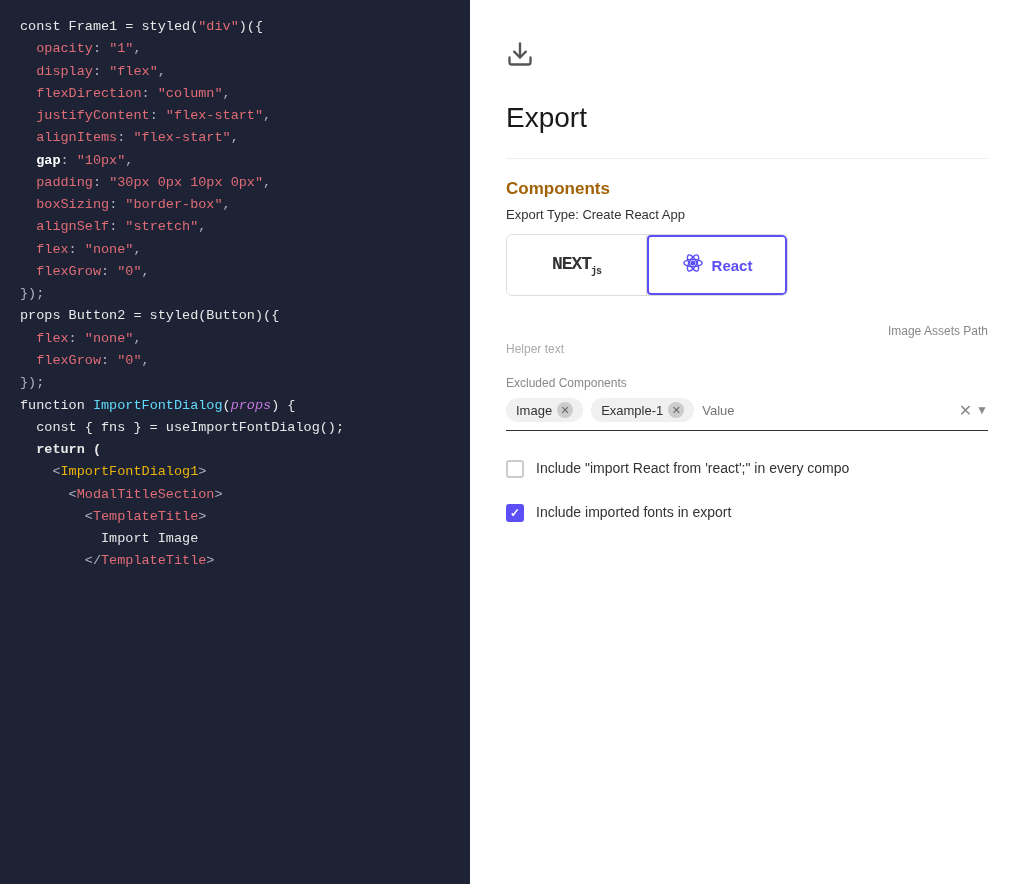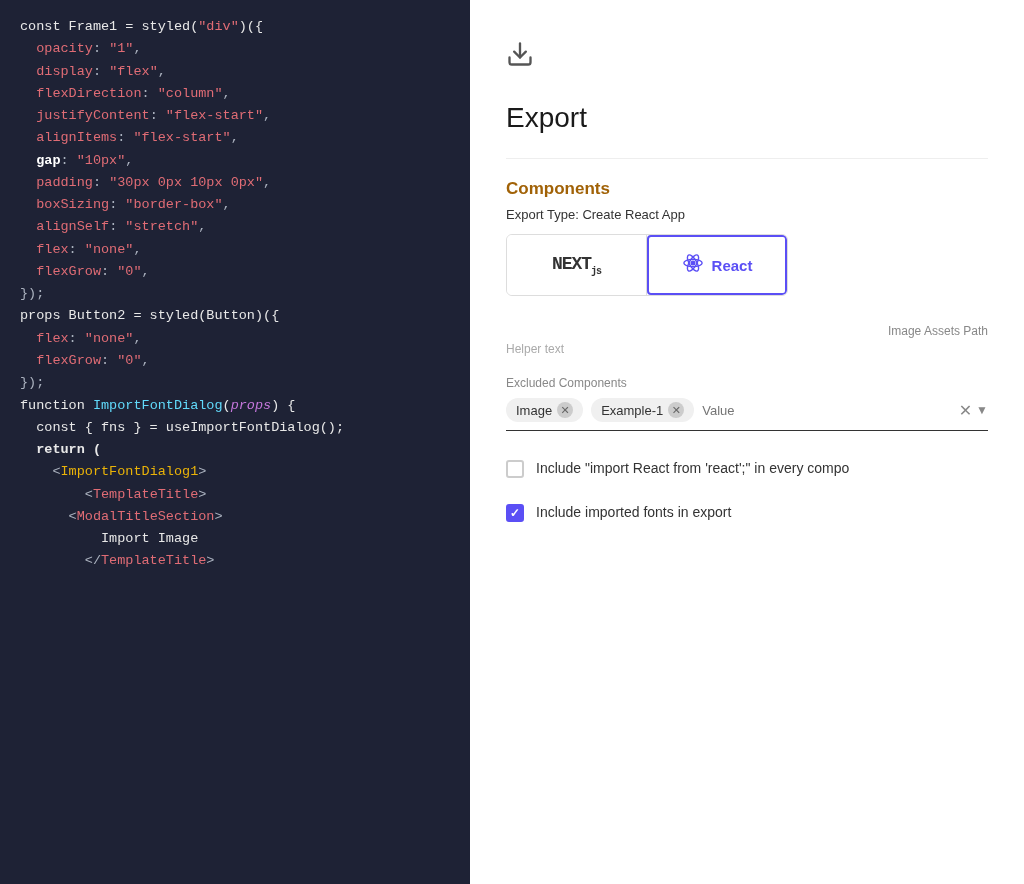--- a/index.html
+++ b/index.html
@@ -308,22 +308,22 @@
     <div class="code-line"><span style="color: rgb(232, 232, 232);">props Button2 = styled(Button)(</span><span style="color: rgb(232, 232, 232);">{</span></div>
     <div class="code-line"><span style="color: rgb(224, 108, 117);">  flex</span><span style="color: rgb(171, 178, 191);">: </span><span style="color: rgb(224, 108, 117);">"none"</span><span style="color: rgb(171, 178, 191);">,</span></div>
     <div class="code-line"><span style="color: rgb(224, 108, 117);">  flexGrow</span><span style="color: rgb(171, 178, 191);">: </span><span style="color: rgb(224, 108, 117);">"0"</span><span style="color: rgb(171, 178, 191);">,</span></div>
     <div class="code-line"><span style="color: rgb(171, 178, 191);">});</span></div>
     <div class="code-line"><span style="color: rgb(171, 178, 191);"></span></div>
     <div class="code-line"><span style="color: rgb(232, 232, 232);">function </span><span style="color: rgb(97, 218, 251);">ImportFontDialog</span><span style="color: rgb(232, 232, 232);">(</span><span style="color: rgb(198, 120, 221); font-style: italic; margin-top: 44px;">props</span><span style="color: rgb(232, 232, 232);">) {</span></div>
     <div class="code-line"><span style="color: rgb(232, 232, 232);">  const { fns } = useImportFontDialog();</span></div>
     <div class="code-line"><span style="color: rgb(171, 178, 191);"></span></div>
     <div class="code-line"><span style="color: rgb(232, 232, 232); font-weight: bold;">  return (</span></div>
     <div class="code-line"><span style="color: rgb(171, 178, 191);">    &lt;</span><span style="color: #eab308;">ImportFontDialog1</span><span style="color: rgb(171, 178, 191);">&gt;</span></div>
+    <div class="code-line"><span style="color: rgb(171, 178, 191);">      &lt;</span><span style="color: rgb(224, 108, 117);">ModalTitleSection</span><span style="color: rgb(171, 178, 191);">&gt;</span></div>
     <div class="code-line"><span style="color: rgb(171, 178, 191);">        &lt;</span><span style="color: rgb(224, 108, 117);">TemplateTitle</span><span style="color: rgb(171, 178, 191);">&gt;</span></div>
-    <div class="code-line"><span style="color: rgb(171, 178, 191);">      &lt;</span><span style="color: rgb(224, 108, 117);">ModalTitleSection</span><span style="color: rgb(171, 178, 191);">&gt;</span></div>
     <div class="code-line"><span style="color: rgb(232, 232, 232);">          Import Image</span></div>
     <div class="code-line"><span style="color: rgb(171, 178, 191);">        &lt;/</span><span style="color: rgb(224, 108, 117);">TemplateTitle</span><span style="color: rgb(171, 178, 191);">&gt;</span></div>
   </div>
 
 <div class="export-panel">
 
   <div class="export-header">
     <span class="export-icon">
       <svg width="28" height="28" viewBox="0 0 24 24" fill="none" stroke="#555" stroke-width="2" stroke-linecap="round" stroke-linejoin="round">
         <path d="M21 15v4a2 2 0 0 1-2 2H5a2 2 0 0 1-2-2v-4"></path>

